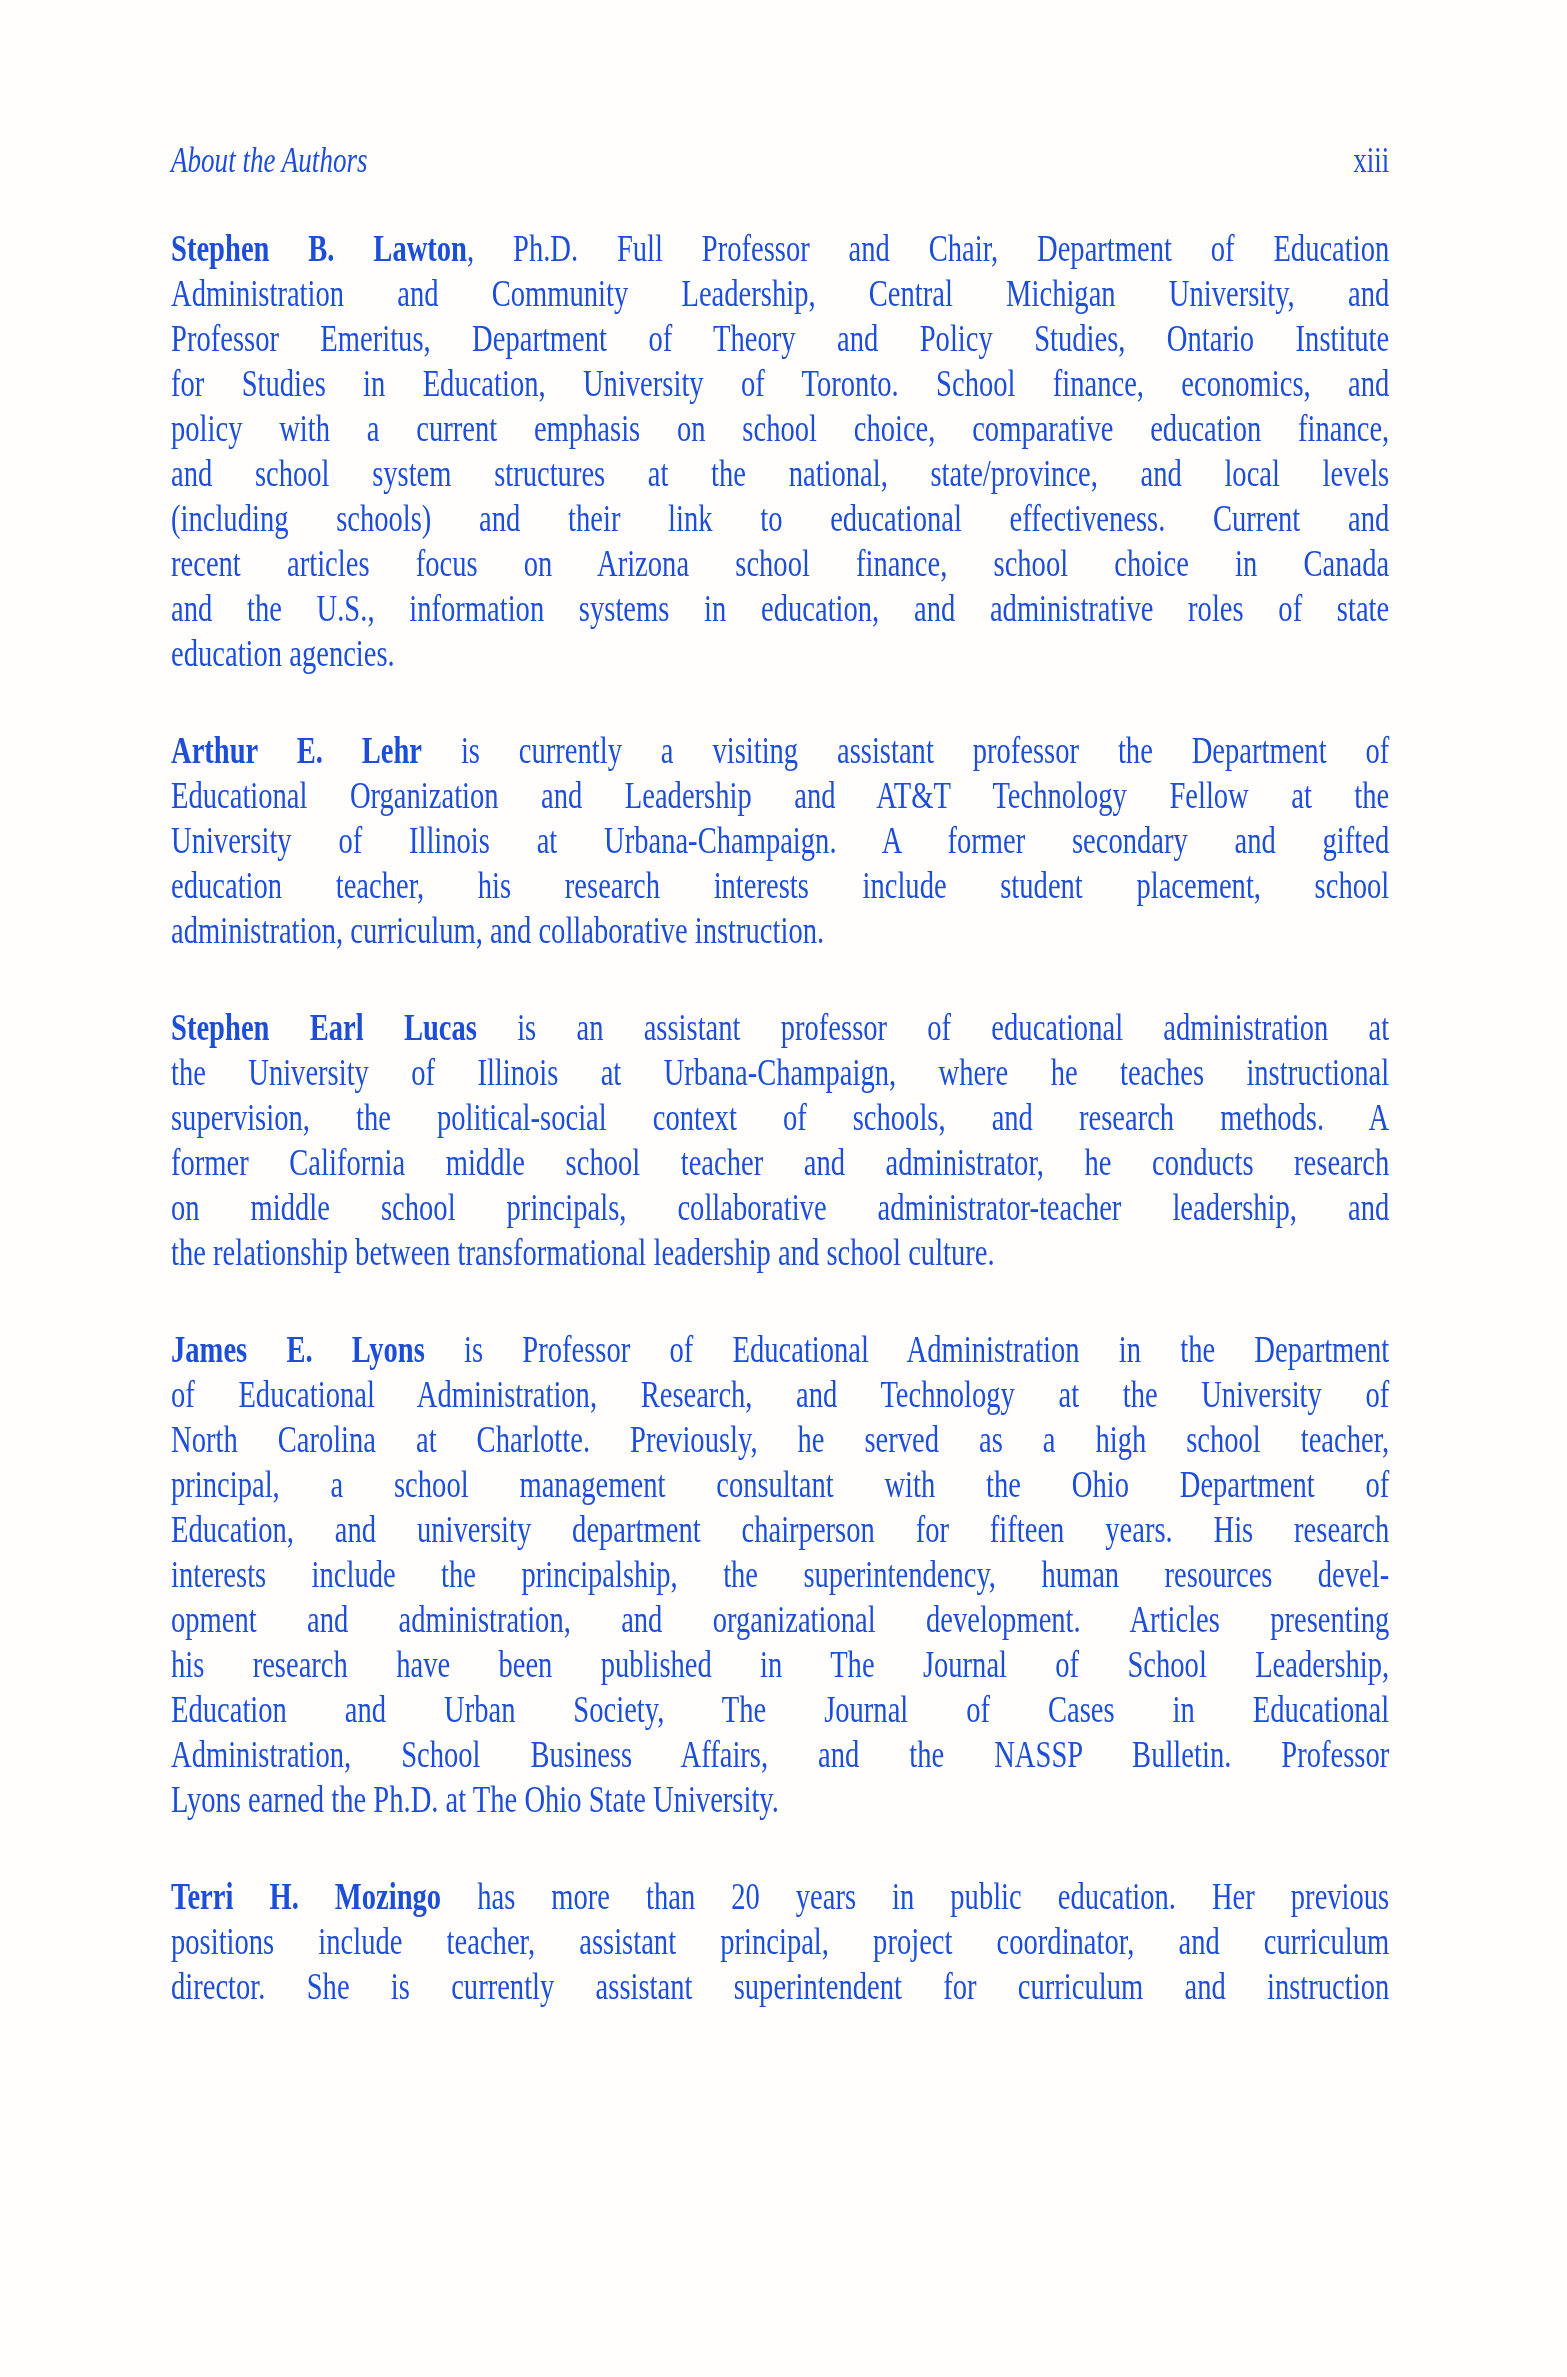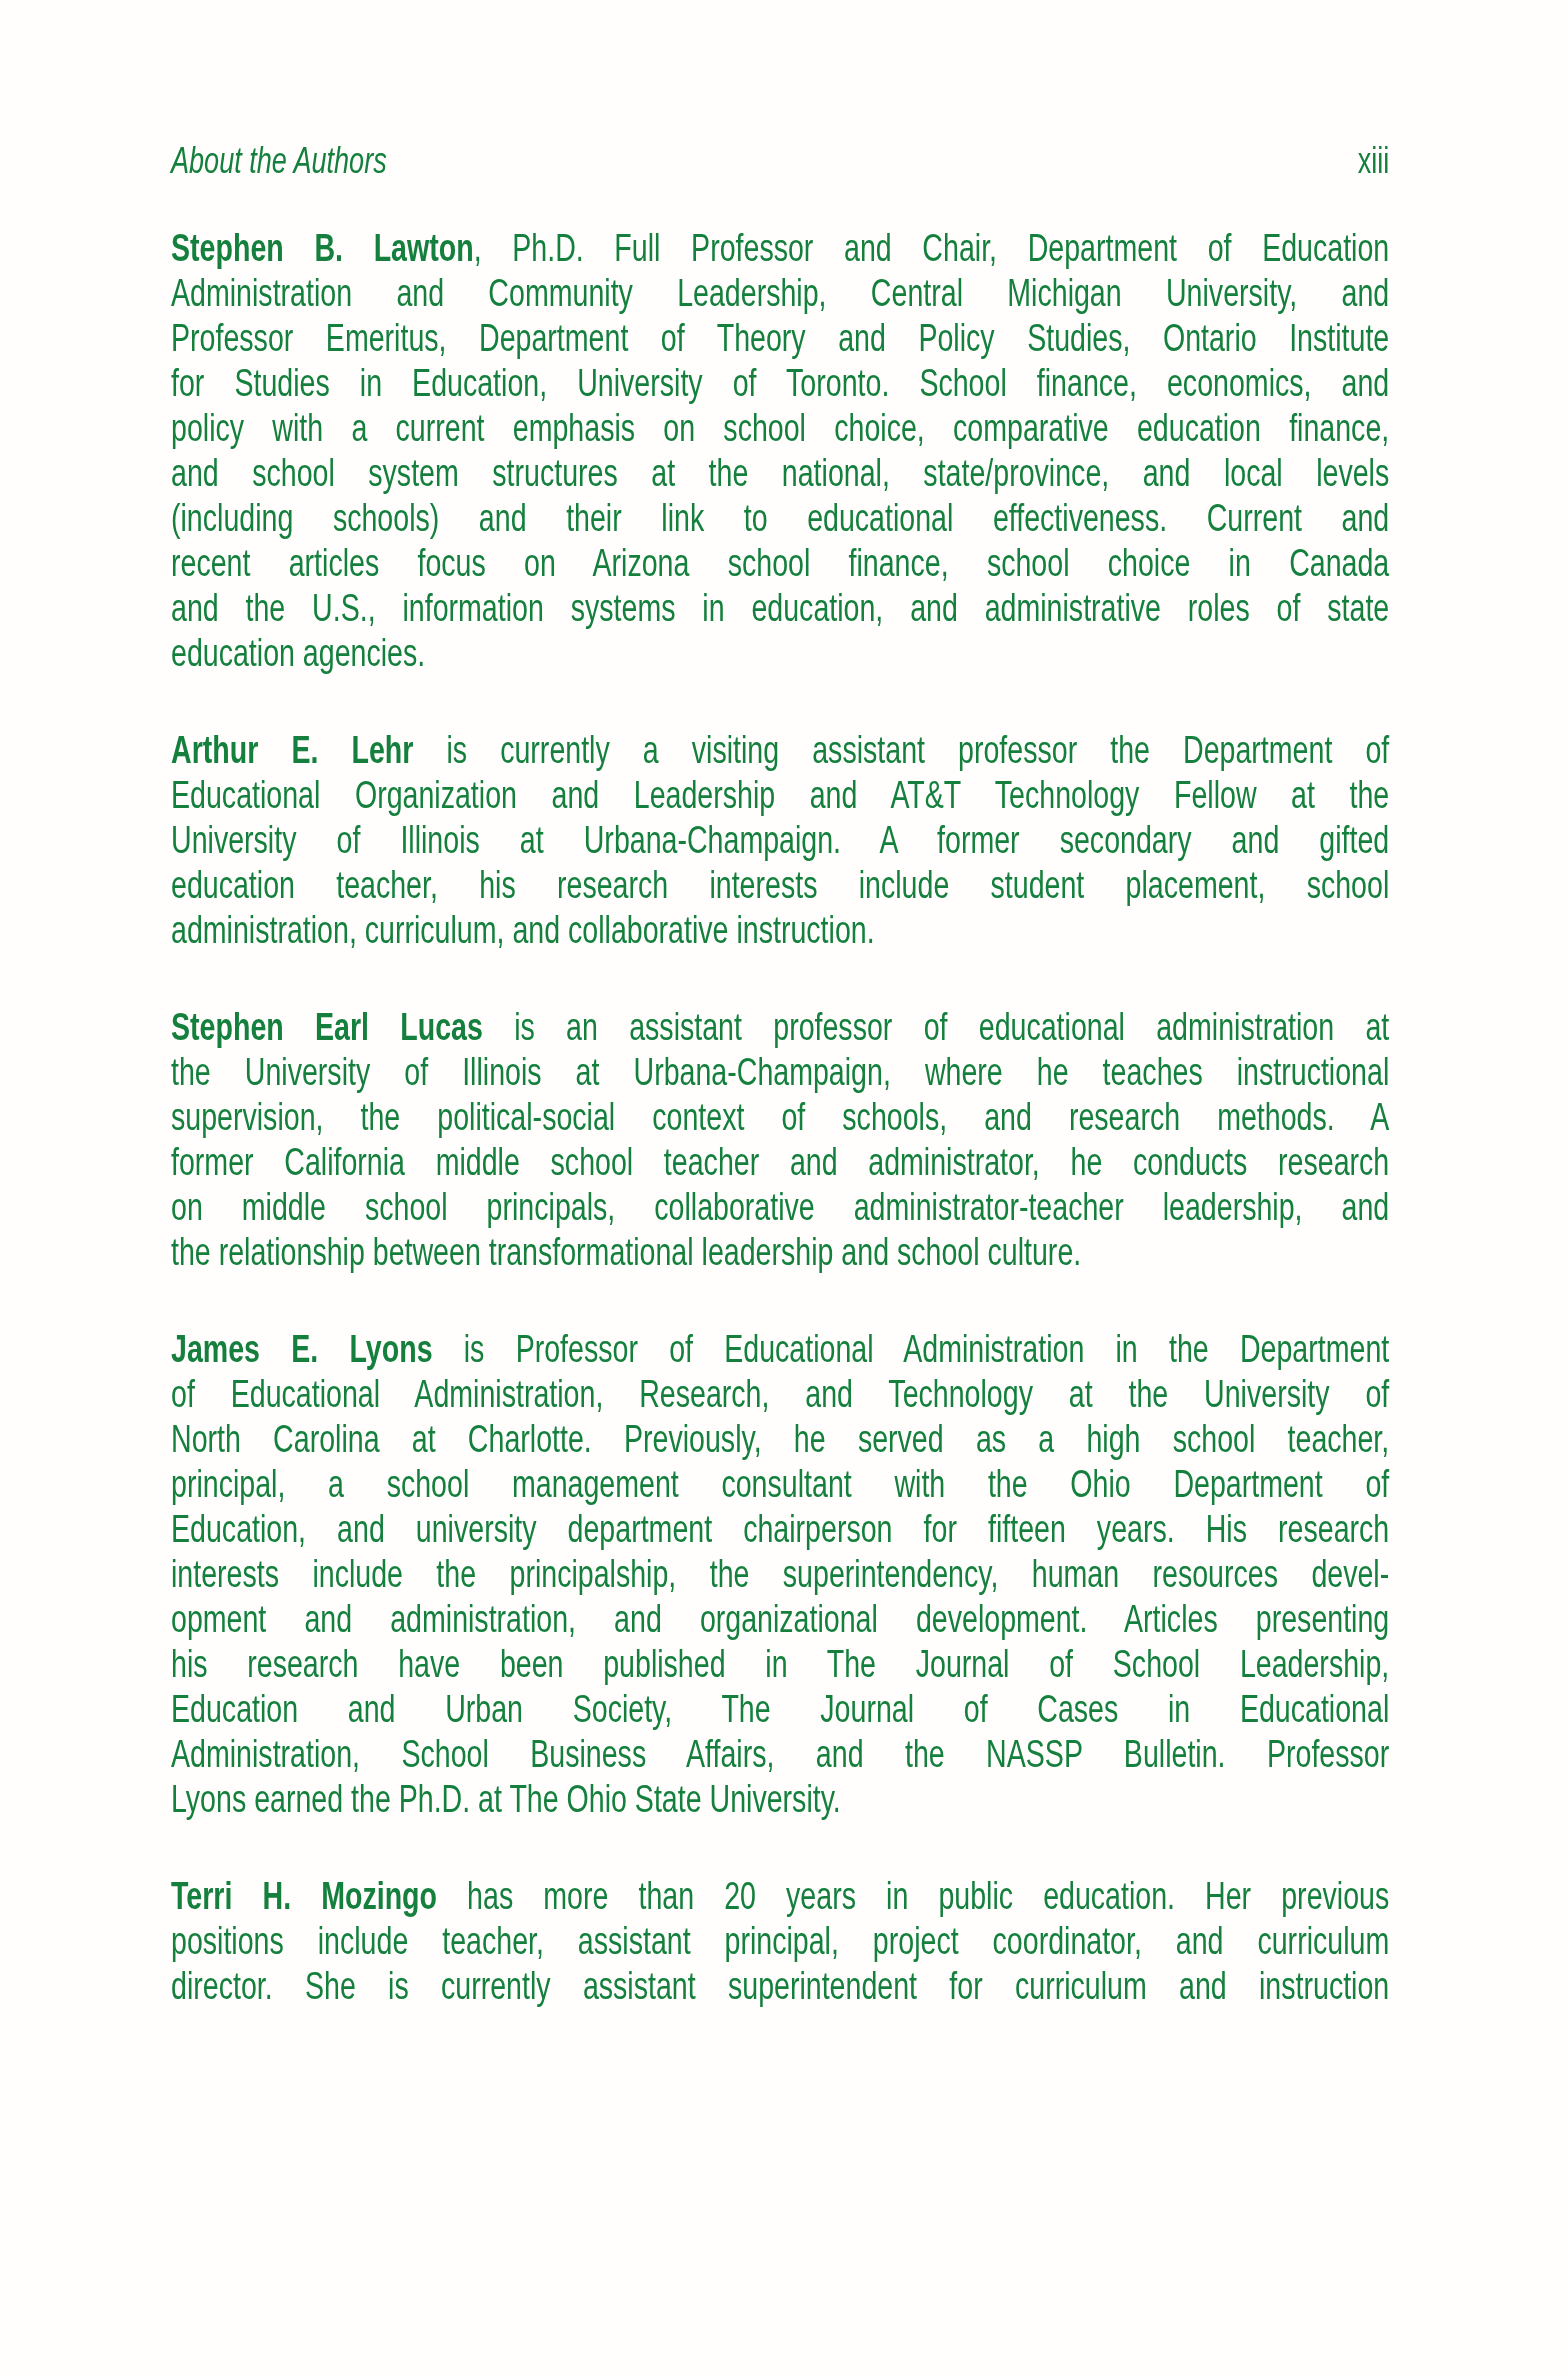--- a/index.html
+++ b/index.html
@@ -6,22 +6,22 @@
     margin: 0;
     padding: 0;
     background: #ffffff;
   }
   .page {
     position: relative;
     width: 1568px;
     height: 2377px;
     background: #fffefd;
     overflow: hidden;
-    font-family: Liberation Sans, sans-serif;
-    color: #15803d;
+    font-family: Liberation Serif, serif;
+    color: #1d4ed8;
   }
   
   .scalewrap {
     position: absolute;
     left: 171px;
     top: 140px;
     width: 1620px;
     transform: scaleX(0.752);
     transform-origin: 0 0;
   }

